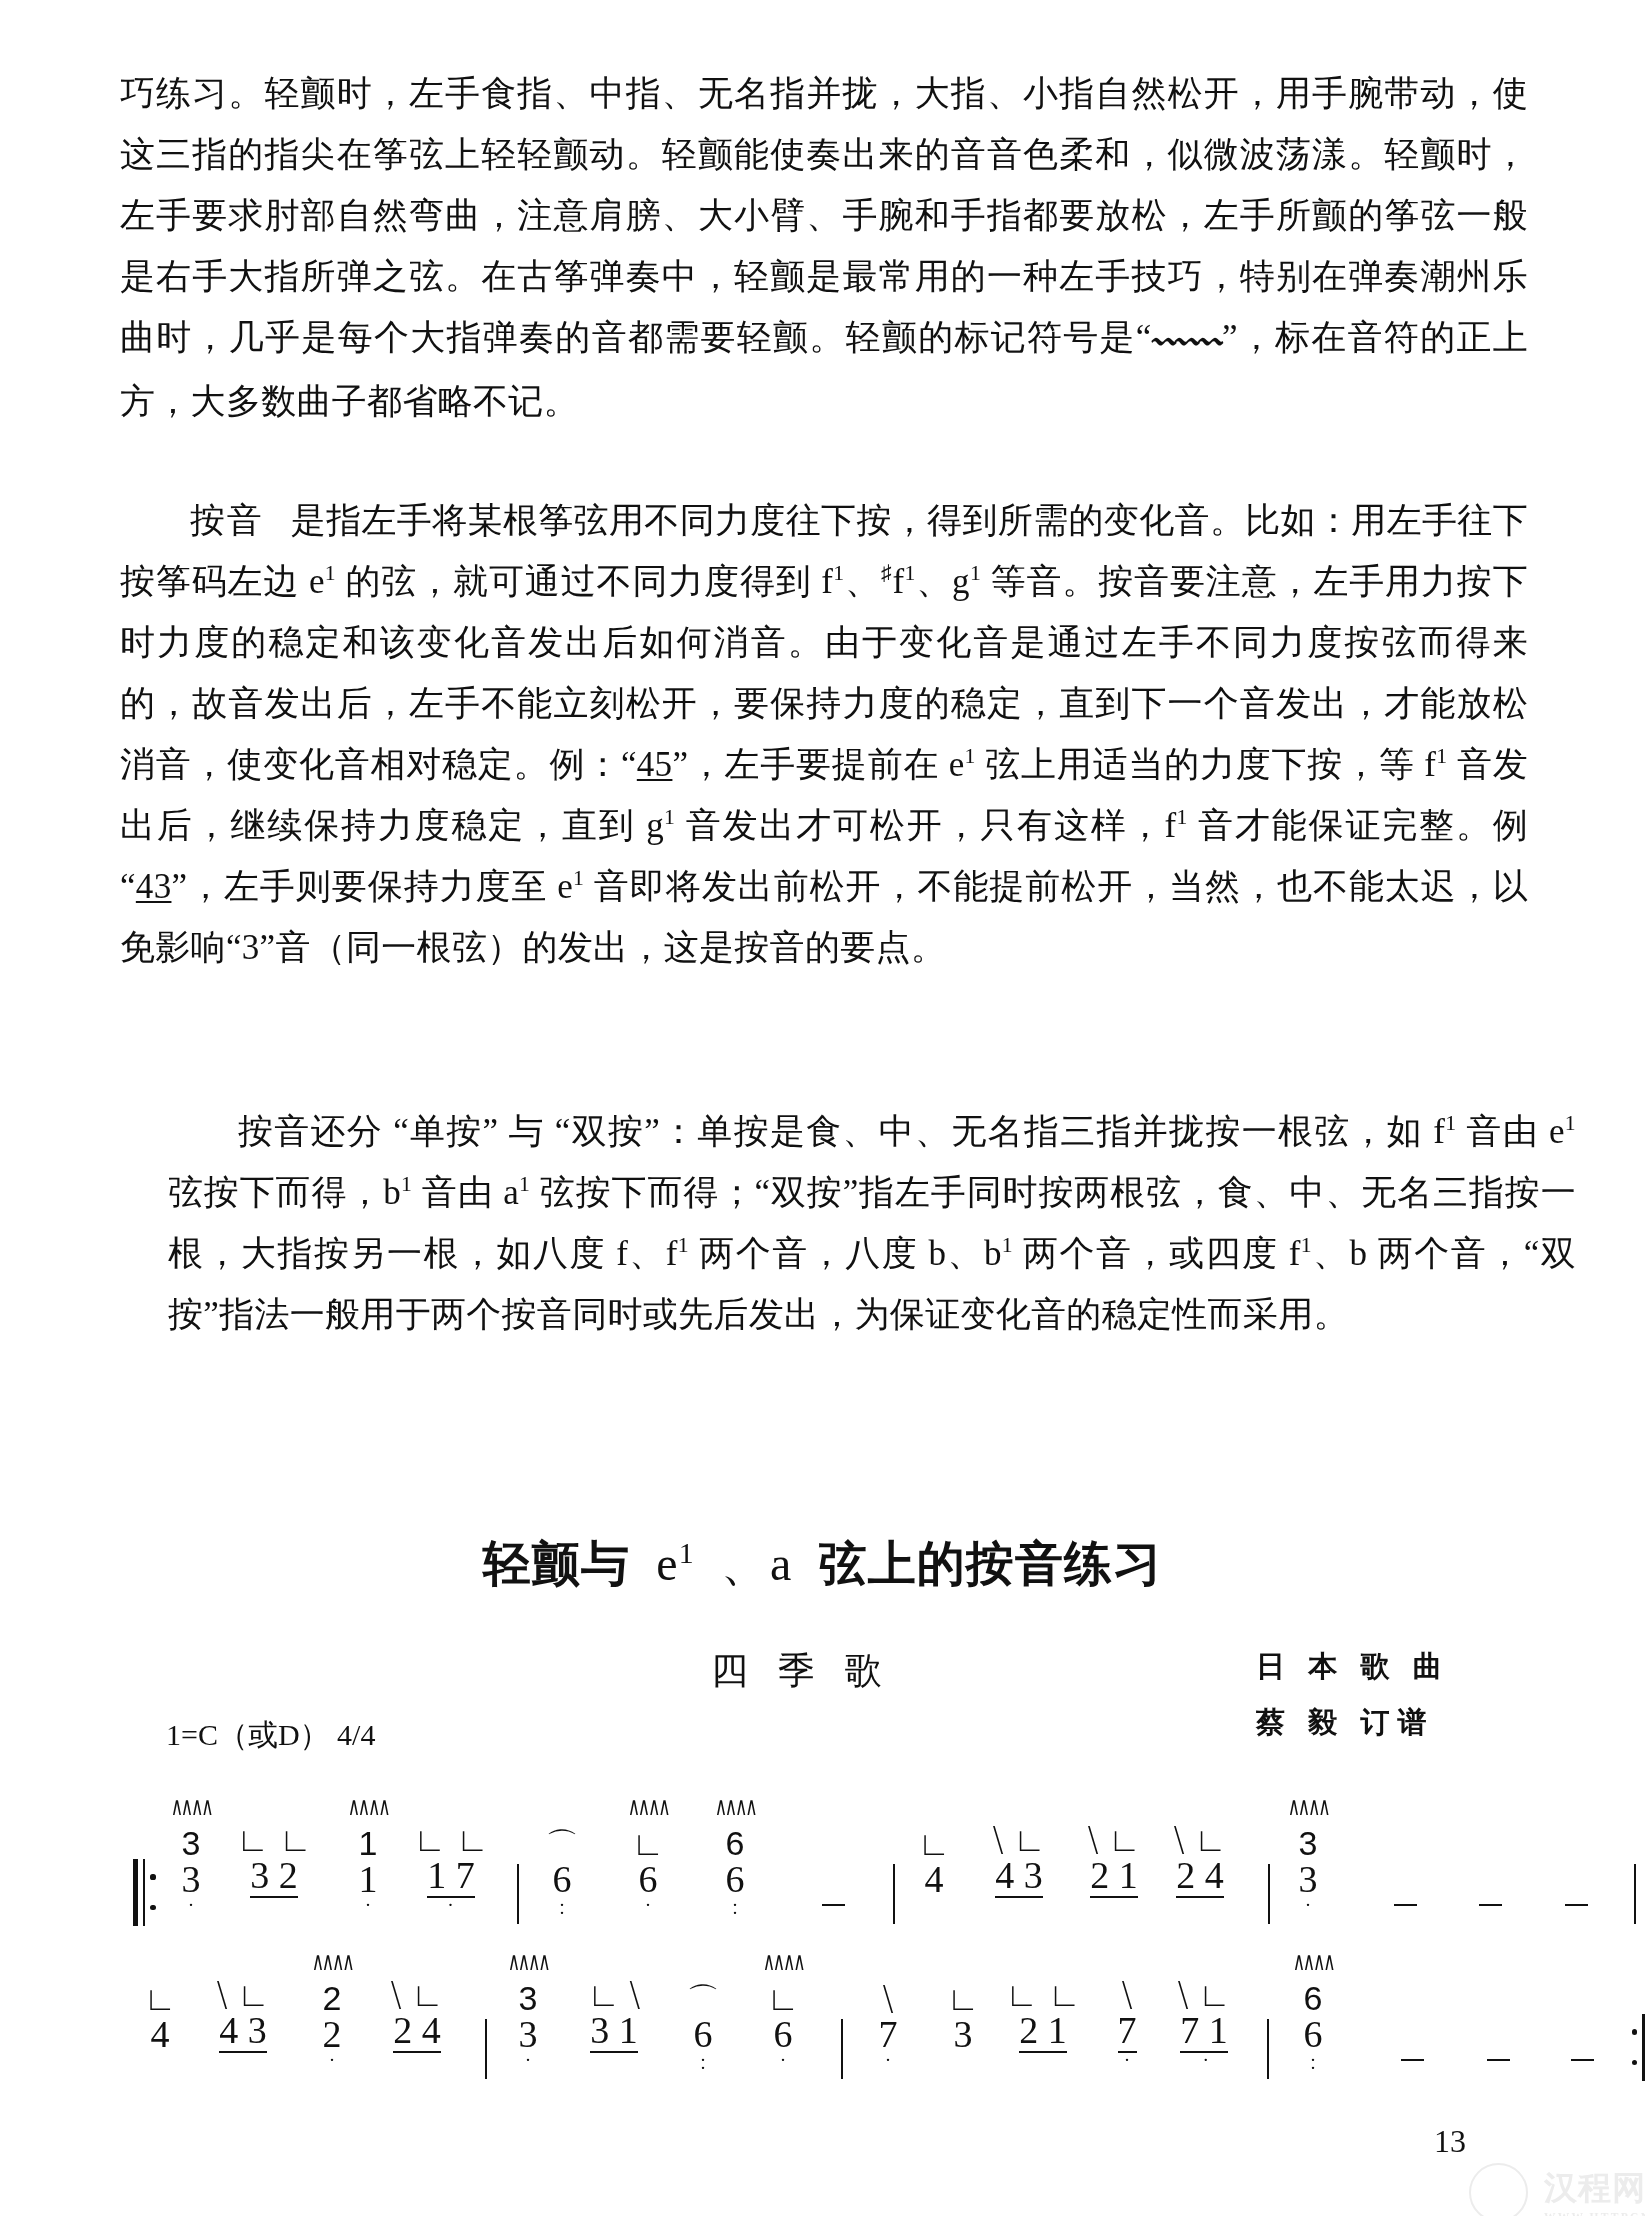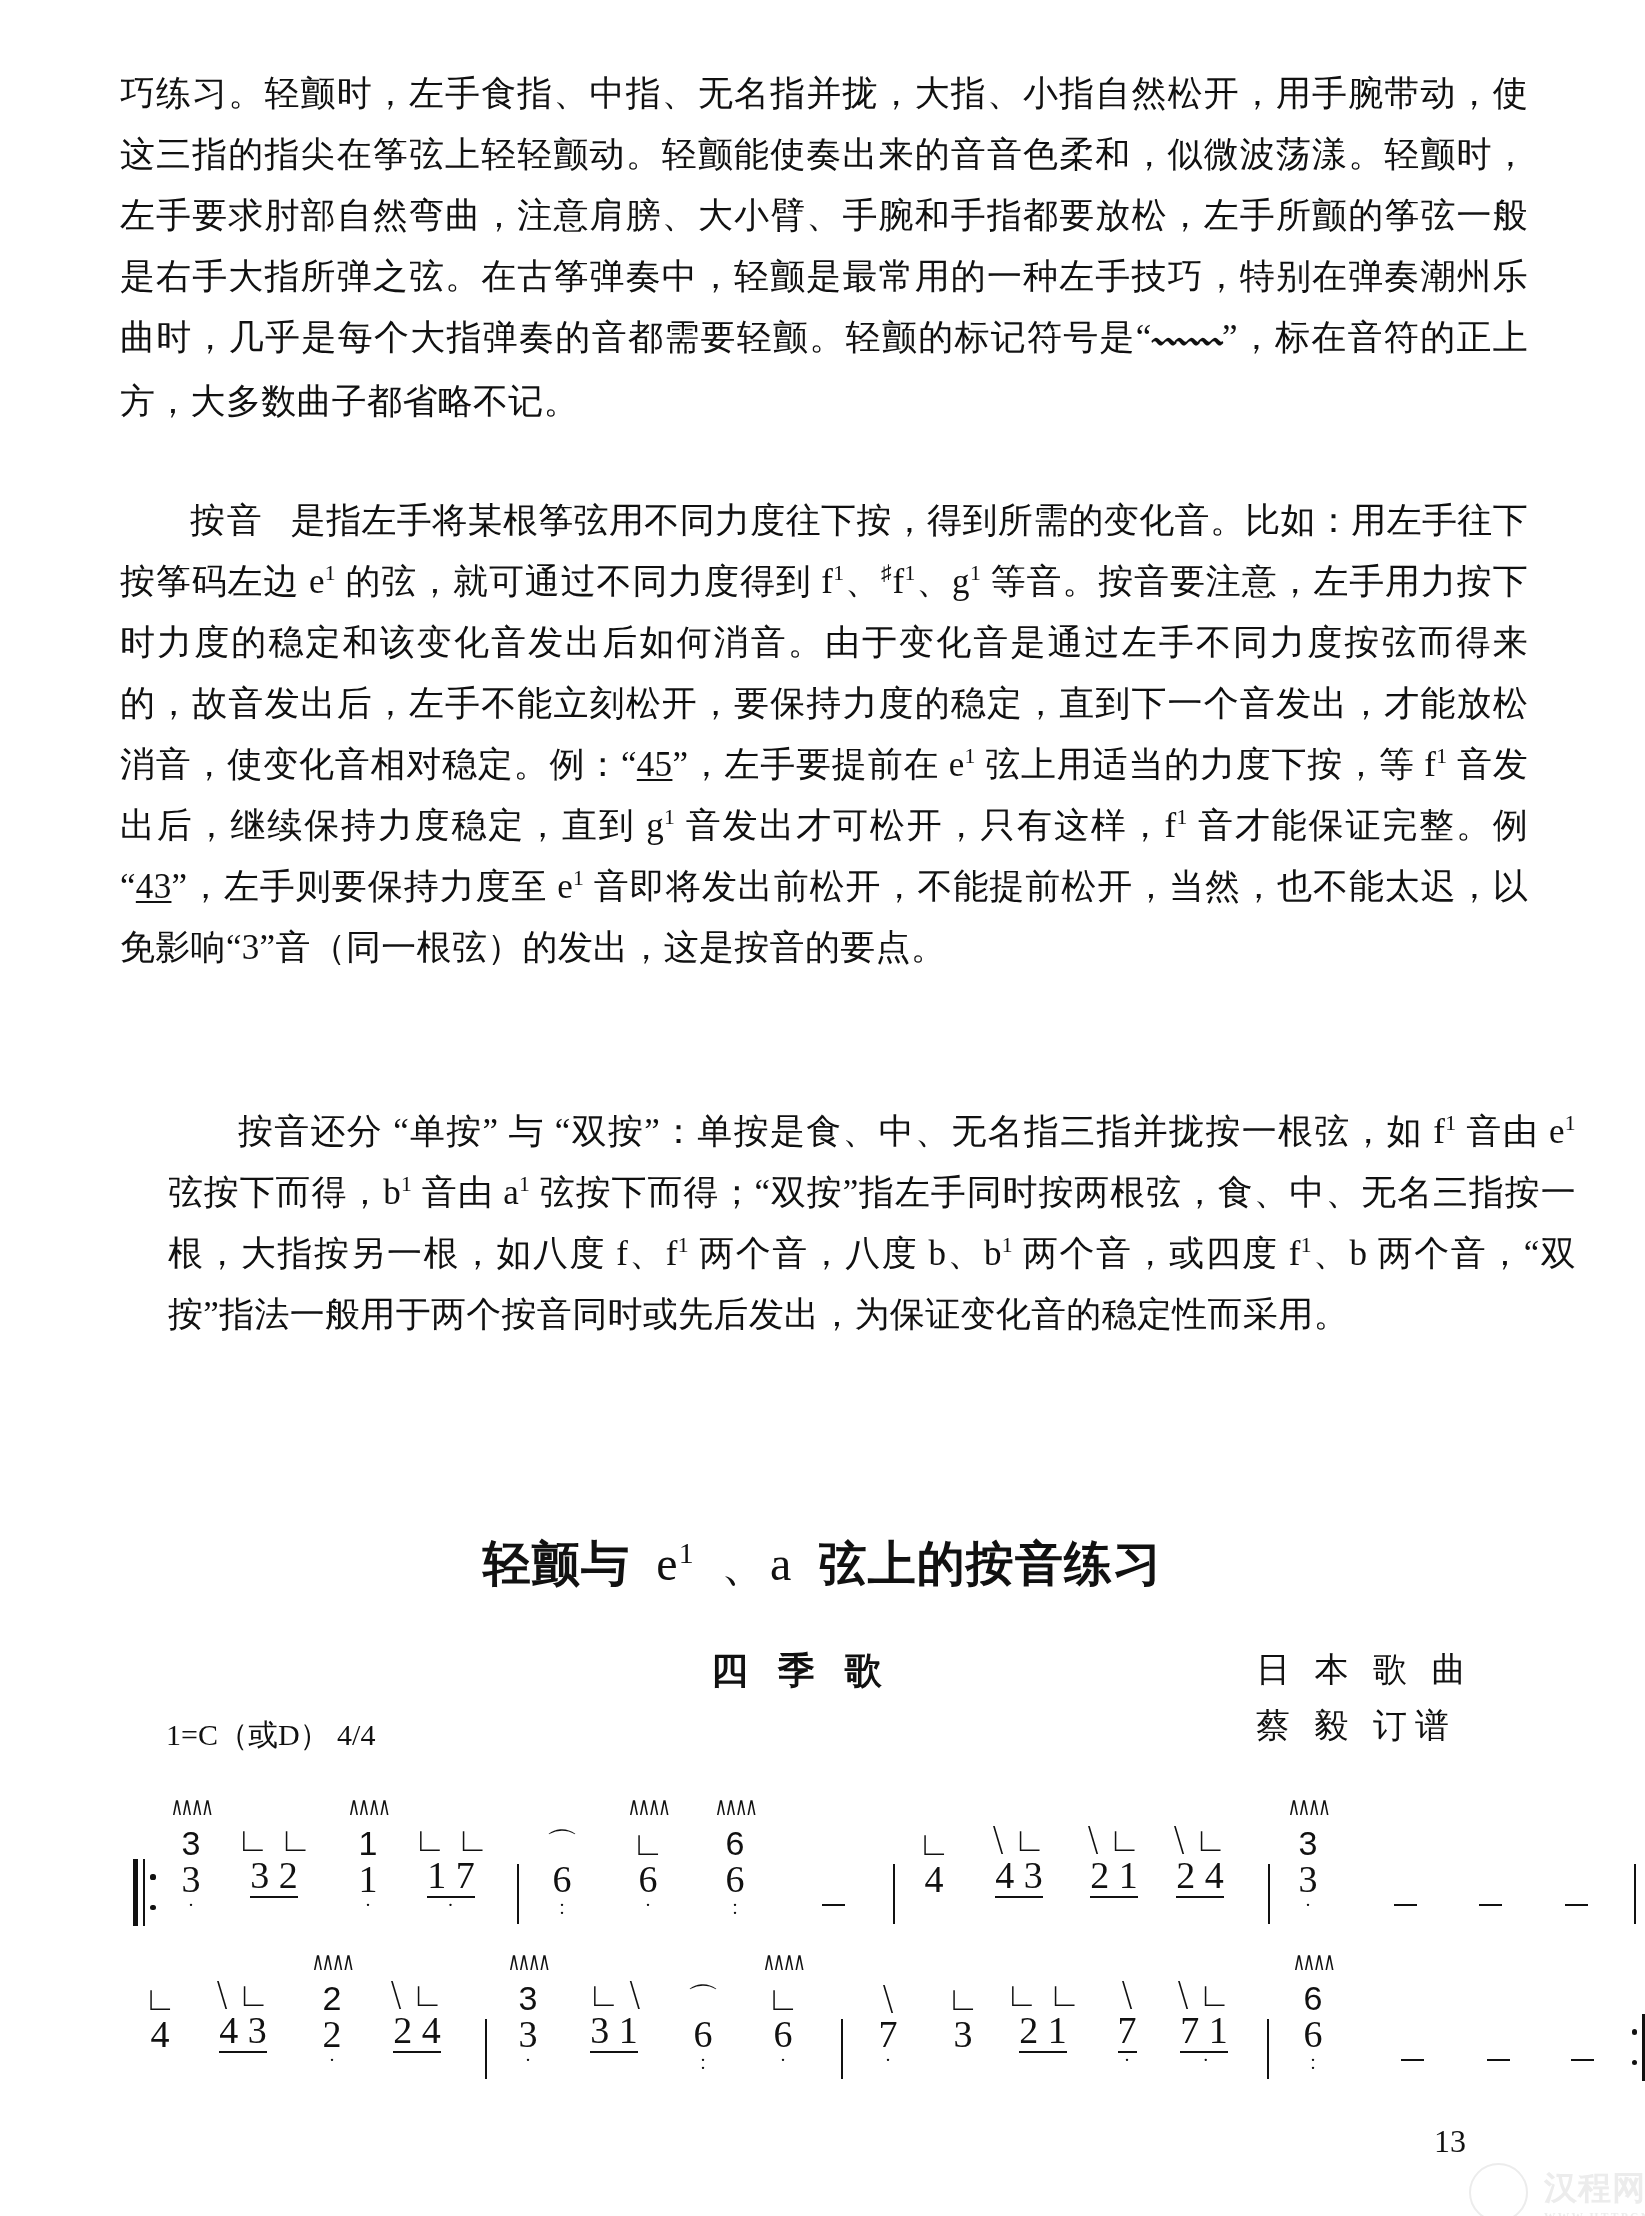--- a/index.html
+++ b/index.html
@@ -43,27 +43,27 @@
     position: absolute;
     left: 0; right: 0;
     text-align: center;
     font-size: 48px;
     font-weight: bold;
     letter-spacing: 1.1px;
   }
   .song-title {
     position: absolute;
     font-size: 37px;
+    font-weight: normal;
+    letter-spacing: 10.3px;
+  }
+  .credit {
+    position: absolute;
+    font-size: 29px;
     font-weight: bold;
-    letter-spacing: 10.3px;
-  }
-  .credit {
-    position: absolute;
-    font-size: 34px;
-    font-weight: normal;
     letter-spacing: 8px;
     white-space: nowrap;
   }
   .keysig {
     position: absolute;
     font-size: 30px;
     white-space: nowrap;
   }
 
   

